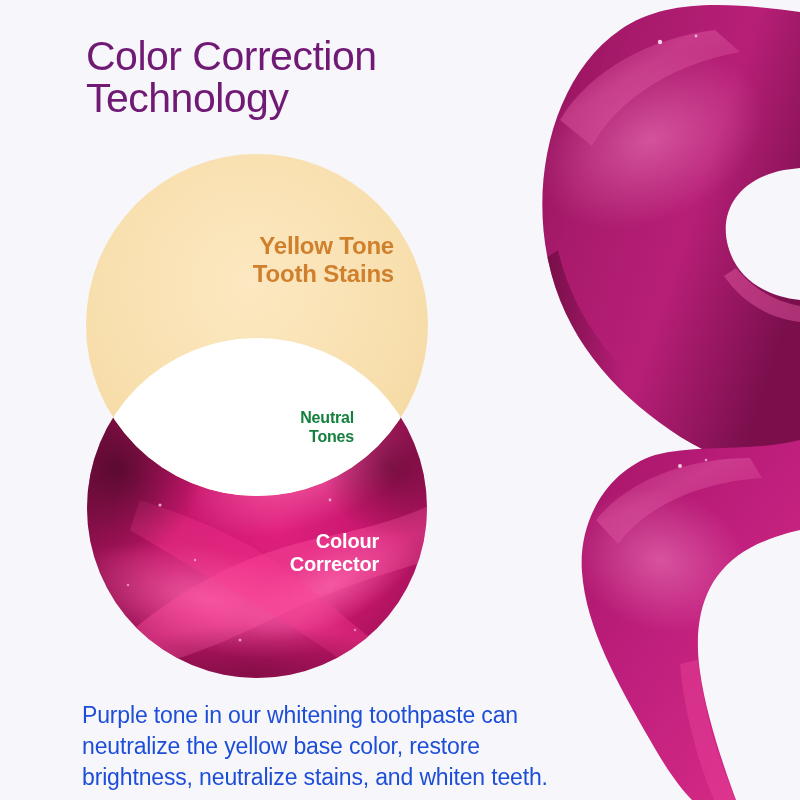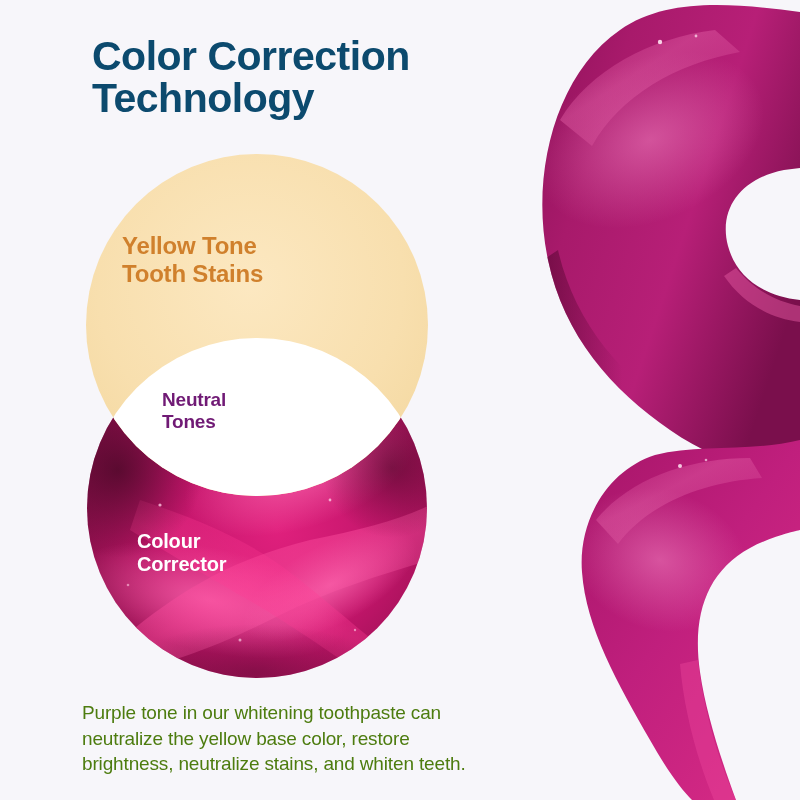--- a/index.html
+++ b/index.html
@@ -17,28 +17,28 @@
     position: relative;
     width: 800px;
     height: 800px;
     background: #f7f6fa;
     overflow: hidden;
   }
 
   
   .headline {
     position: absolute;
-    left: 92px;
+    left: 86px;
     top: 36px;
     width: 470px;
     font-size: 41px;
     line-height: 1.02;
-    font-weight: 700;
+    font-weight: 400;
     letter-spacing: -0.5px;
-    color: #0c4a6e;
+    color: #701a75;
     white-space: pre-line;
     -webkit-font-smoothing: antialiased;
   }
 
   
   .venn-wrap {
     position: absolute;
     left: 0;
     top: 0;
     width: 800px;
@@ -47,39 +47,39 @@
   }
   .venn-svg {
     position: absolute;
     left: 0;
     top: 0;
   }
 
   
   .venn-label {
     position: absolute;
-    text-align: left;
+    text-align: right;
     font-weight: 700;
     line-height: 1.16;
     white-space: pre-line;
     letter-spacing: -0.2px;
   }
   .label-top {
     left: 122px;
     top: 232px;
     width: 272px;
     font-size: 24px;
     color: #d0802c;
   }
   .label-mid {
     left: 162px;
-    top: 389px;
+    top: 409px;
     width: 192px;
-    font-size: 19px;
-    color: #701a75;
+    font-size: 16px;
+    color: #15803d;
   }
   .label-bottom {
     left: 137px;
     top: 530px;
     width: 242px;
     font-size: 20px;
     color: #ffffff;
   }
 
   
@@ -90,24 +90,24 @@
     width: 300px;
     height: 800px;
   }
 
   
   .caption {
     position: absolute;
     left: 82px;
     top: 700px;
     width: 470px;
-    font-size: 19px;
+    font-size: 23px;
     line-height: 1.35;
     font-weight: 500;
-    color: #4d7c0f;
+    color: #1d4ed8;
     white-space: pre-line;
     letter-spacing: -0.15px;
   }
 </style>
 </head>
 <body>
 
 <div id="poster">
 
   <div class="headline">Color Correction

